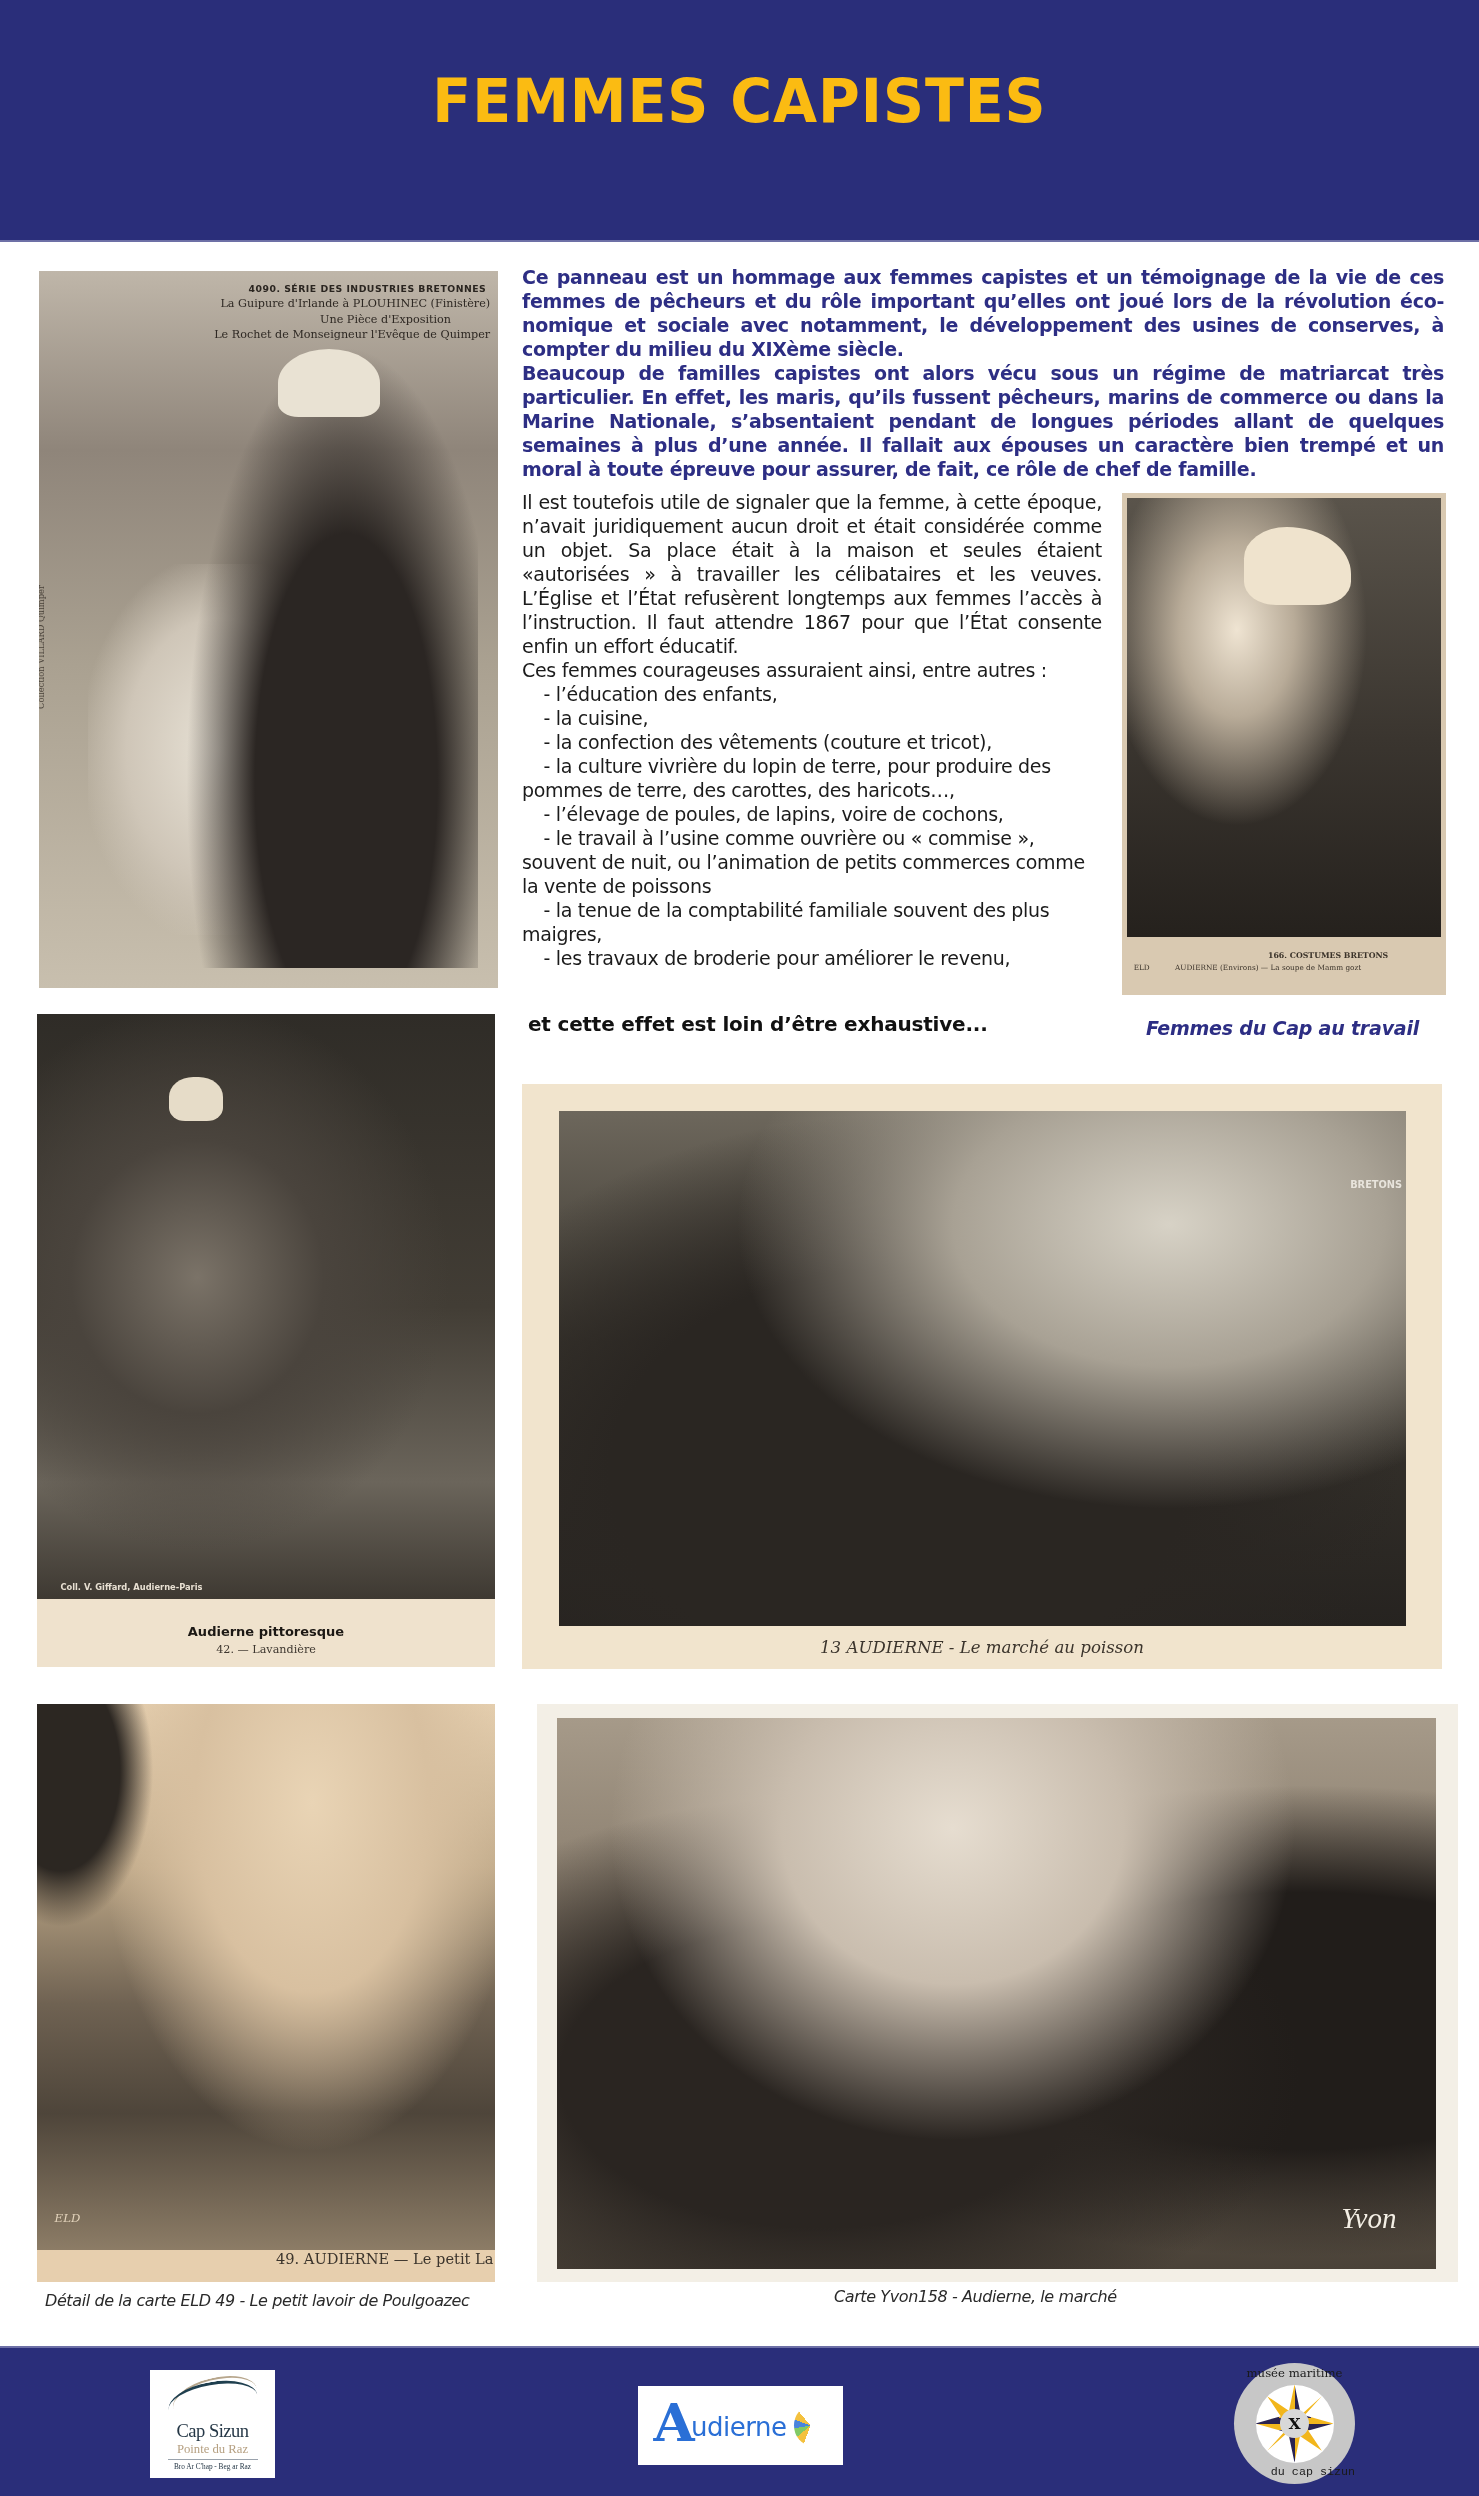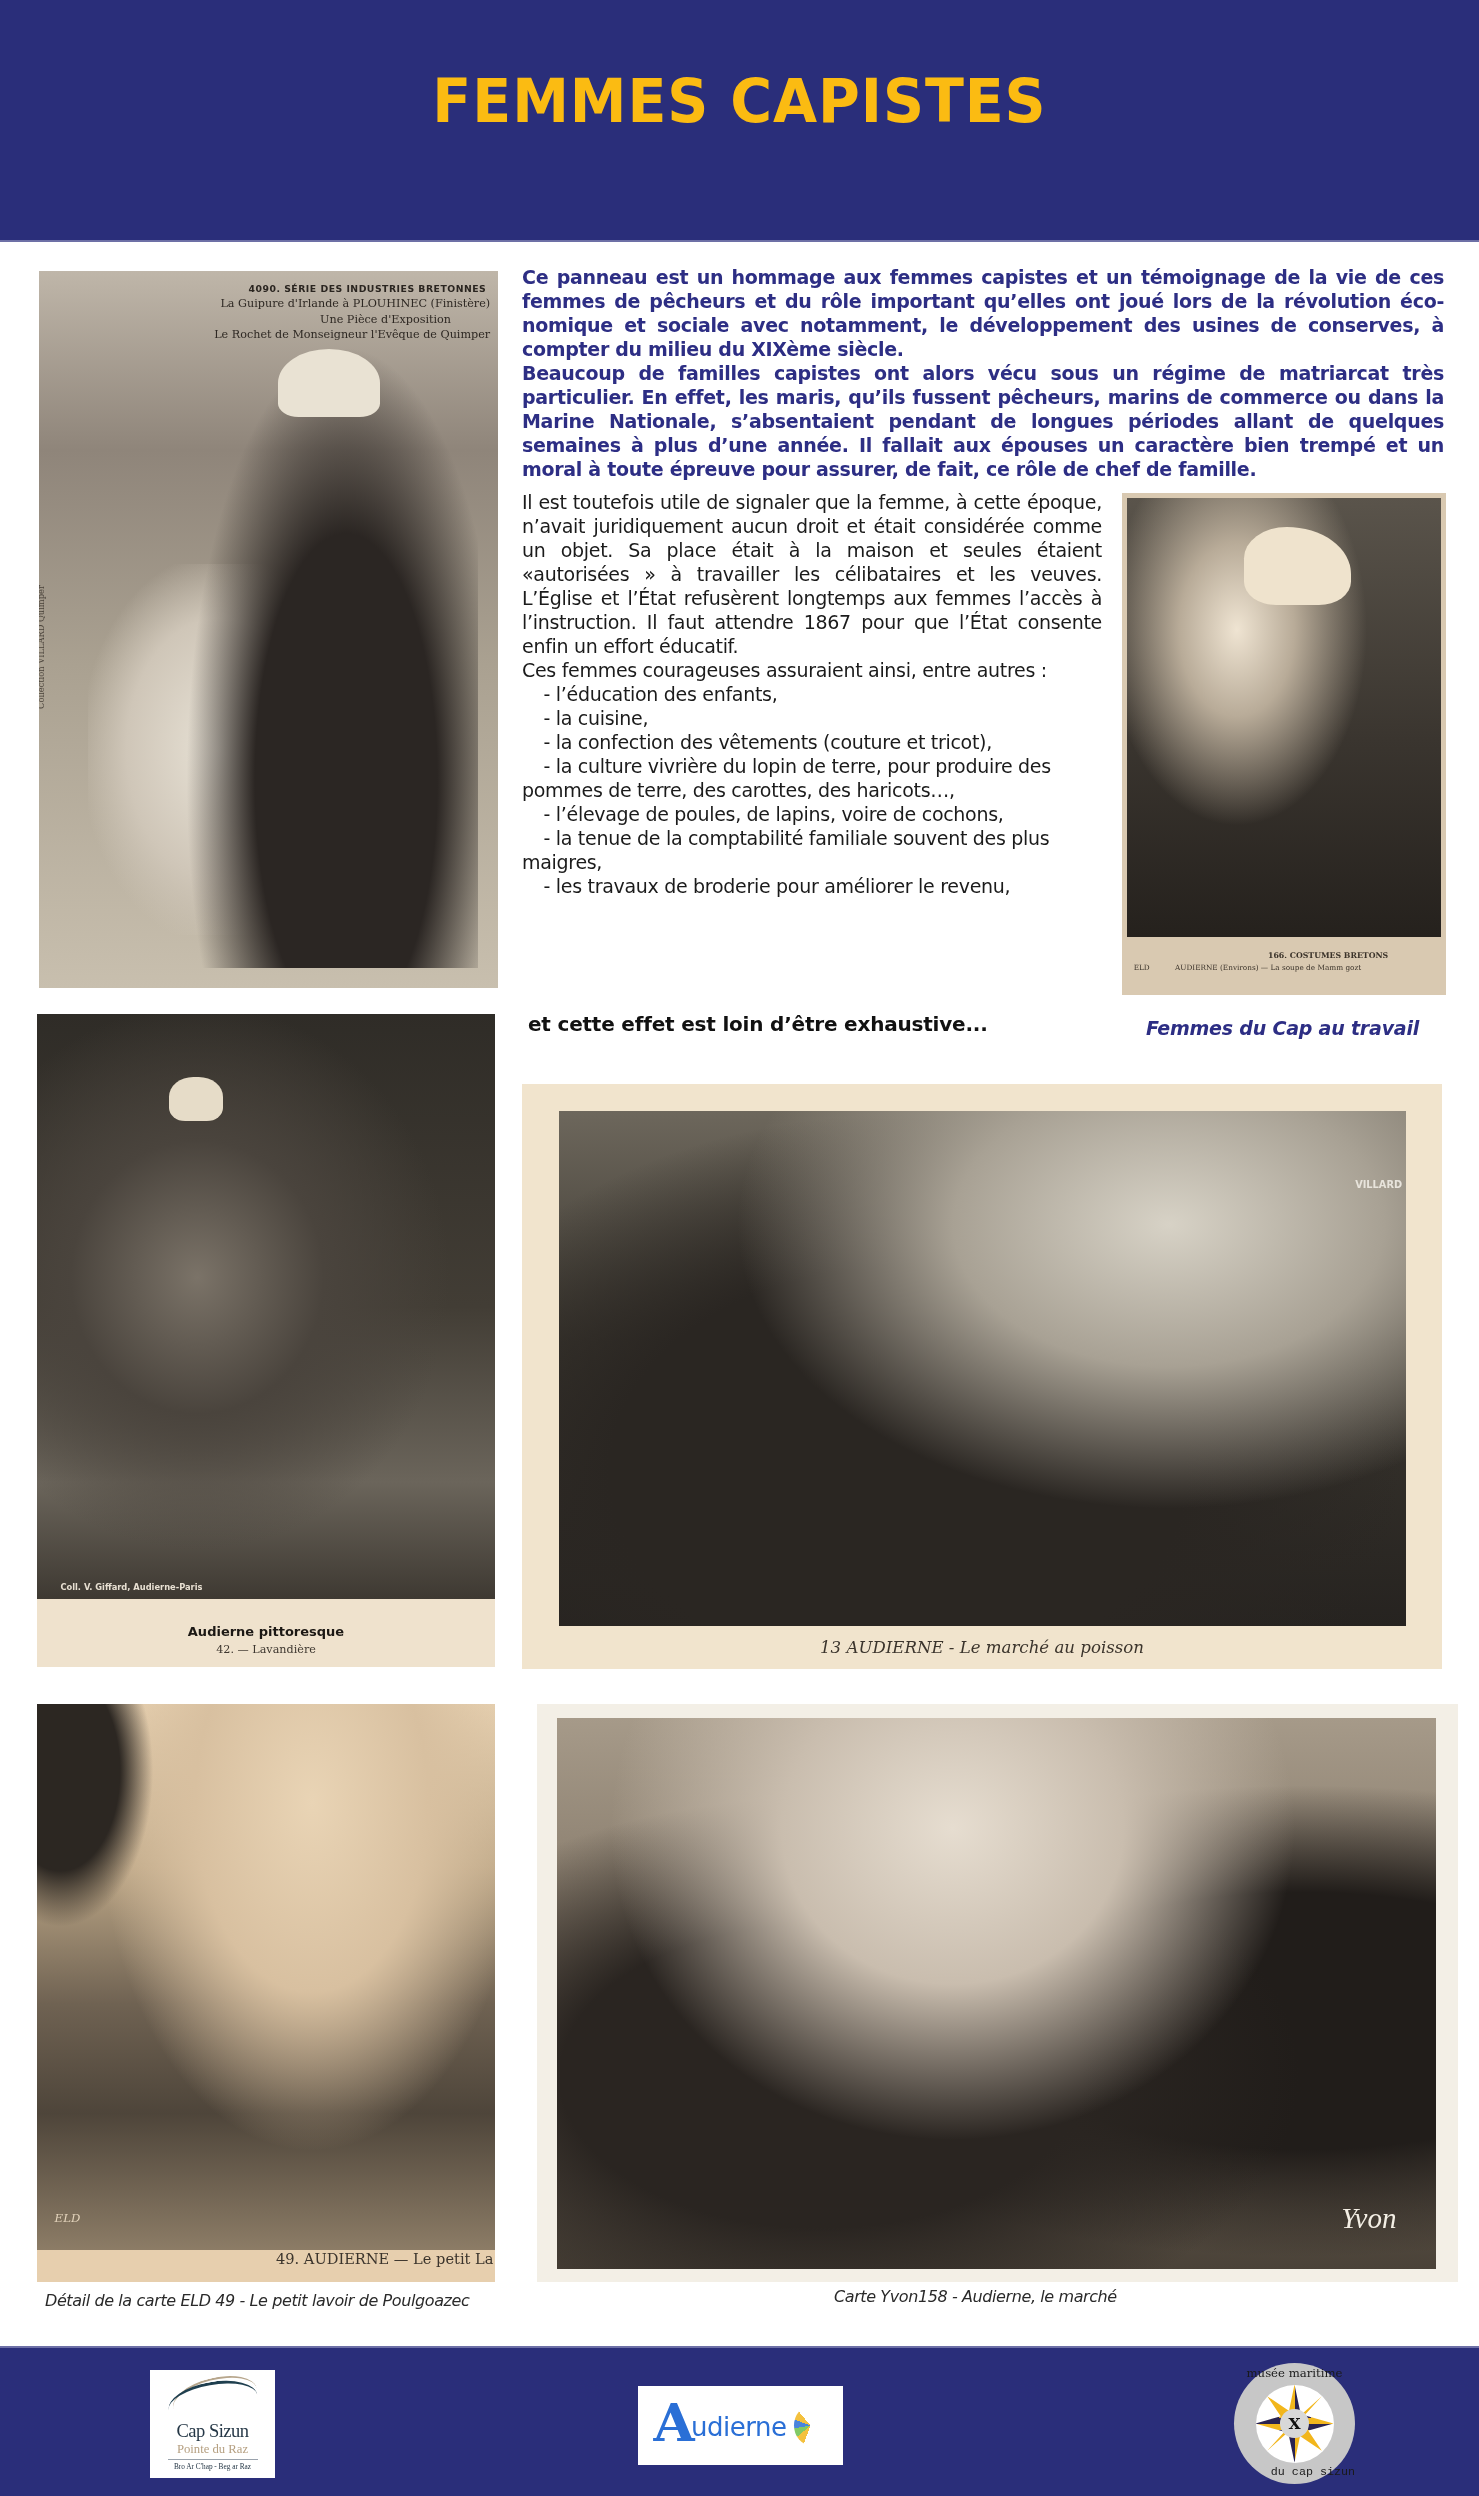--- a/index.html
+++ b/index.html
@@ -146,20 +146,21 @@
 </div>
 
 <div class="body-text">
   <p>Il est toutefois utile de signaler que la femme, à cette époque, n’avait juridiquement aucun droit et était considérée comme un objet. Sa place était à la maison et seules étaient «autorisées » à travailler les célibataires et les veuves. L’Église et l’État refusèrent longtemps aux femmes l’accès à l’instruction. Il faut attendre 1867 pour que l’État consente enfin un effort éducatif.</p>
   <p class="plain">Ces femmes courageuses assuraient ainsi, entre autres :</p>
   <p class="li">- l’éducation des enfants,</p>
   <p class="li">- la cuisine,</p>
   <p class="li">- la confection des vêtements (couture et tricot),</p>
   <p class="li">- la culture vivrière du lopin de terre, pour produire des pommes de terre, des carottes, des haricots…,</p>
   <p class="li">- l’élevage de poules, de lapins, voire de cochons,</p>
+  <p class="li">- le travail à l’usine comme ouvrière ou « commise », souvent de nuit, ou l’animation de petits commerces comme la vente de poissons</p>
   <p class="li">- la tenue de la comptabilité familiale souvent des plus maigres,</p>
   <p class="li">- les travaux de broderie pour améliorer le revenu,</p>
 </div>
 <div class="closing">et cette effet est loin d’être exhaustive...</div>
 <div class="side-caption">Femmes du Cap au travail</div>
 
 <div class="photo" id="p1">
   <div class="lace"></div>
   <div class="figure"></div>
   <div class="coiffe"></div>
@@ -181,21 +182,21 @@
 <div class="card" id="p3">
   <div class="inner"></div>
   <div class="coiffe"></div>
   <div class="pc-text" style="left:23.4px; top:568px; font-family:'DejaVu Sans',sans-serif; font-size:8.3px; font-weight:bold; color:#e8e0d2;">Coll. V. Giffard, Audierne-Paris</div>
   <div class="pc-text" style="left:0; top:610px; width:458px; text-align:center; font-family:'DejaVu Sans',sans-serif; font-weight:bold; font-size:13px; color:#1c1814;">Audierne pittoresque</div>
   <div class="pc-text" style="left:0; top:629px; width:458px; text-align:center; font-size:11.2px; color:#3e372f;">42. — Lavandière</div>
 </div>
 
 <div class="card" id="p4">
   <div class="inner">
-    <div class="pc-text" style="right:3.9px; top:68px; font-family:'DejaVu Sans',sans-serif; font-size:9.8px; font-weight:bold; color:#e8e4dc;">VILLARD</div>
+    <div class="pc-text" style="right:3.9px; top:68px; font-family:'DejaVu Sans',sans-serif; font-size:9.8px; font-weight:bold; color:#e8e4dc;">BRETONS</div>
   </div>
   <div class="pc-text" style="left:0; top:554px; width:920px; text-align:center; font-style:italic; font-size:16.6px; color:#3b342c;">13  AUDIERNE - Le marché au poisson</div>
 </div>
 
 <div class="card" id="p5">
   <div class="inner"></div>
   <div class="tree"></div>
   <div class="pc-text" style="left:17.6px; top:507px; font-size:11.7px; font-style:italic; color:#e4d4bc;">ELD</div>
   <div class="pc-text" style="left:239px; top:546px; font-size:14.6px; color:#3b342c;">49.  AUDIERNE — Le petit La</div>
 </div>

